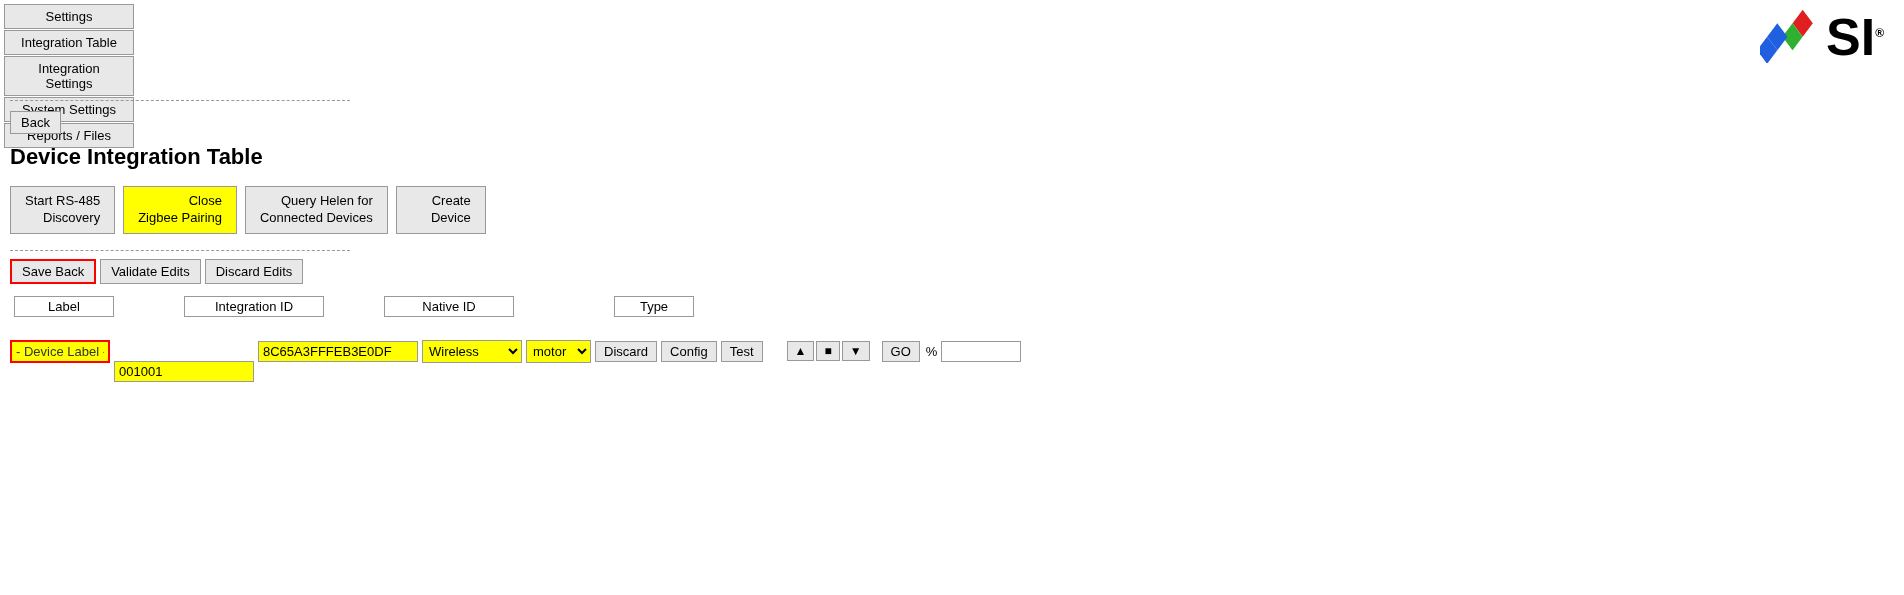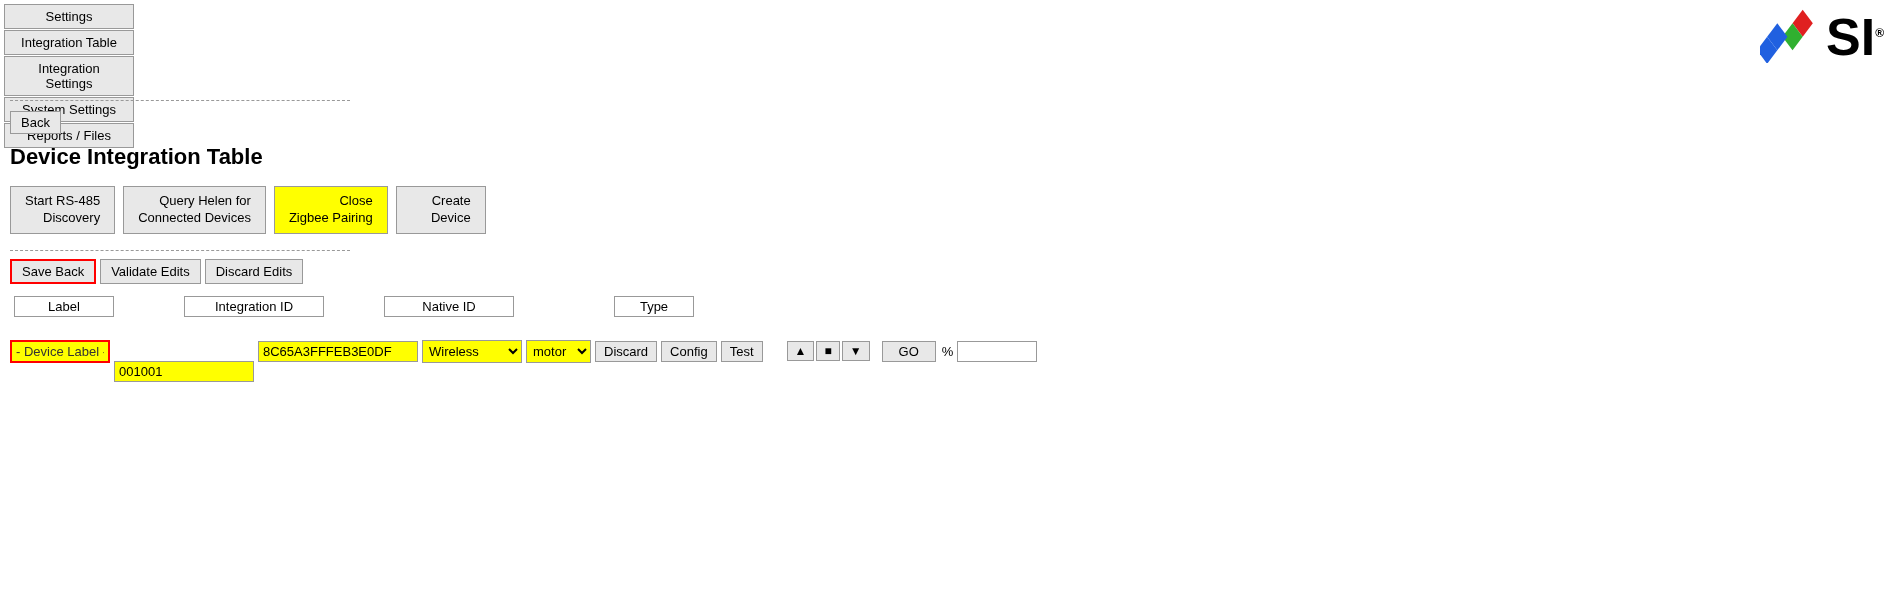--- a/index.html
+++ b/index.html
@@ -210,21 +210,21 @@
 
     .arrow-btn {
       padding: 2px 7px;
       background: #e8e8e8;
       border: 1px solid #999;
       cursor: pointer;
       font-size: 12px;
     }
 
     .go-btn {
-      padding: 2px 16px;
+      padding: 2px 8px;
       background: #e8e8e8;
       border: 1px solid #999;
       cursor: pointer;
       font-size: 13px;
       margin-left: 8px;
     }
 
     .percent-label {
       font-size: 13px;
       margin-left: 2px;
@@ -266,24 +266,24 @@
   </svg>
   <span class="logo-text">
     <span>SI</span><span class="logo-reg">®</span>
   </span>
 </div>
 
 <div class="main-content">
 <hr class="divider-line"><button class="back-btn">Back</button><h1 class="page-title">Device Integration Table</h1><div class="action-buttons">
       <button class="action-btn action-btn-multi" style="white-space: pre-line;">Start RS-485
 Discovery</button>
+      <button class="action-btn action-btn-multi yellow" style="white-space: pre-line;">Close
+Zigbee Pairing</button>
       <button class="action-btn action-btn-multi" style="white-space: pre-line;">Query Helen for
 Connected Devices</button>
-      <button class="action-btn action-btn-multi yellow" style="white-space: pre-line;">Close
-Zigbee Pairing</button>
       <button class="action-btn action-btn-multi" style="white-space: pre-line;">Create
 Device</button>
     </div><hr class="divider-line2"><div class="edit-buttons">
       <button class="edit-btn save">Save Back</button>
       <button class="edit-btn">Validate Edits</button>
       <button class="edit-btn">Discard Edits</button>
     </div><div class="col-headers">
       <div class="col-header" style="width: 100px; margin-left: 4px;">Label</div>
       <div class="col-header" style="width: 140px; margin-left: 70px;">Integration ID</div>
       <div class="col-header" style="width: 130px; margin-left: 60px;">Native ID</div>

